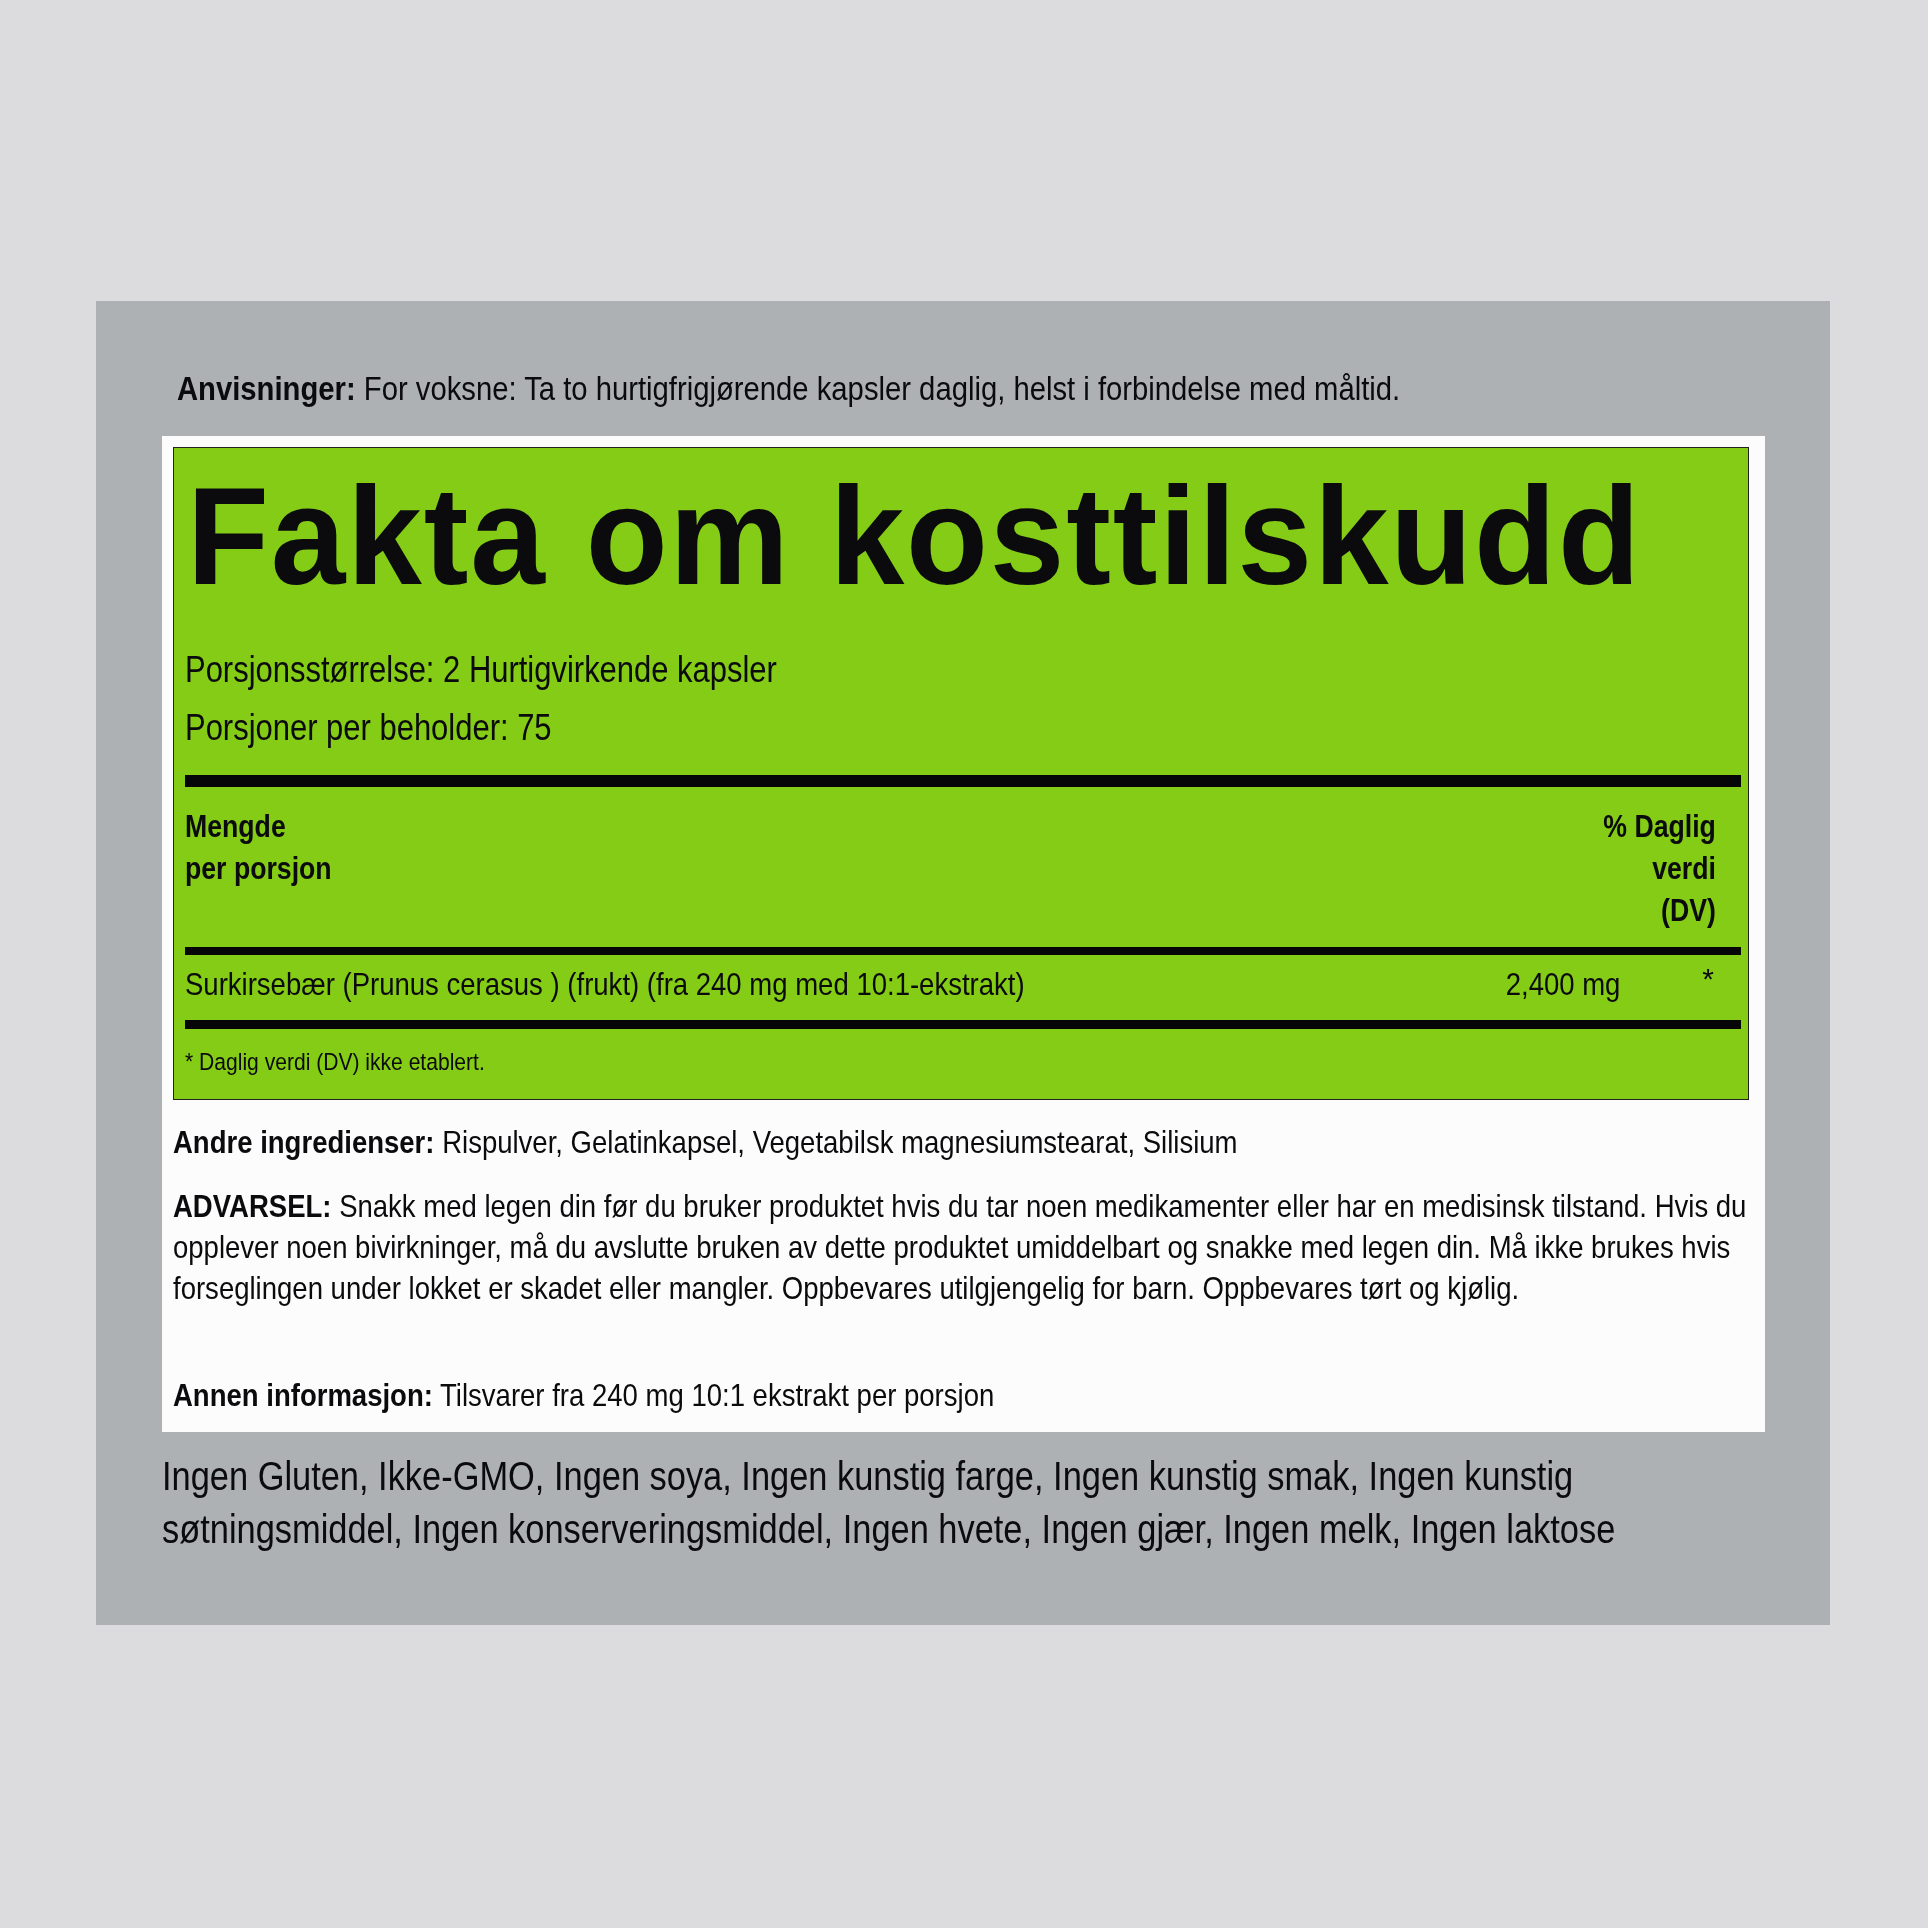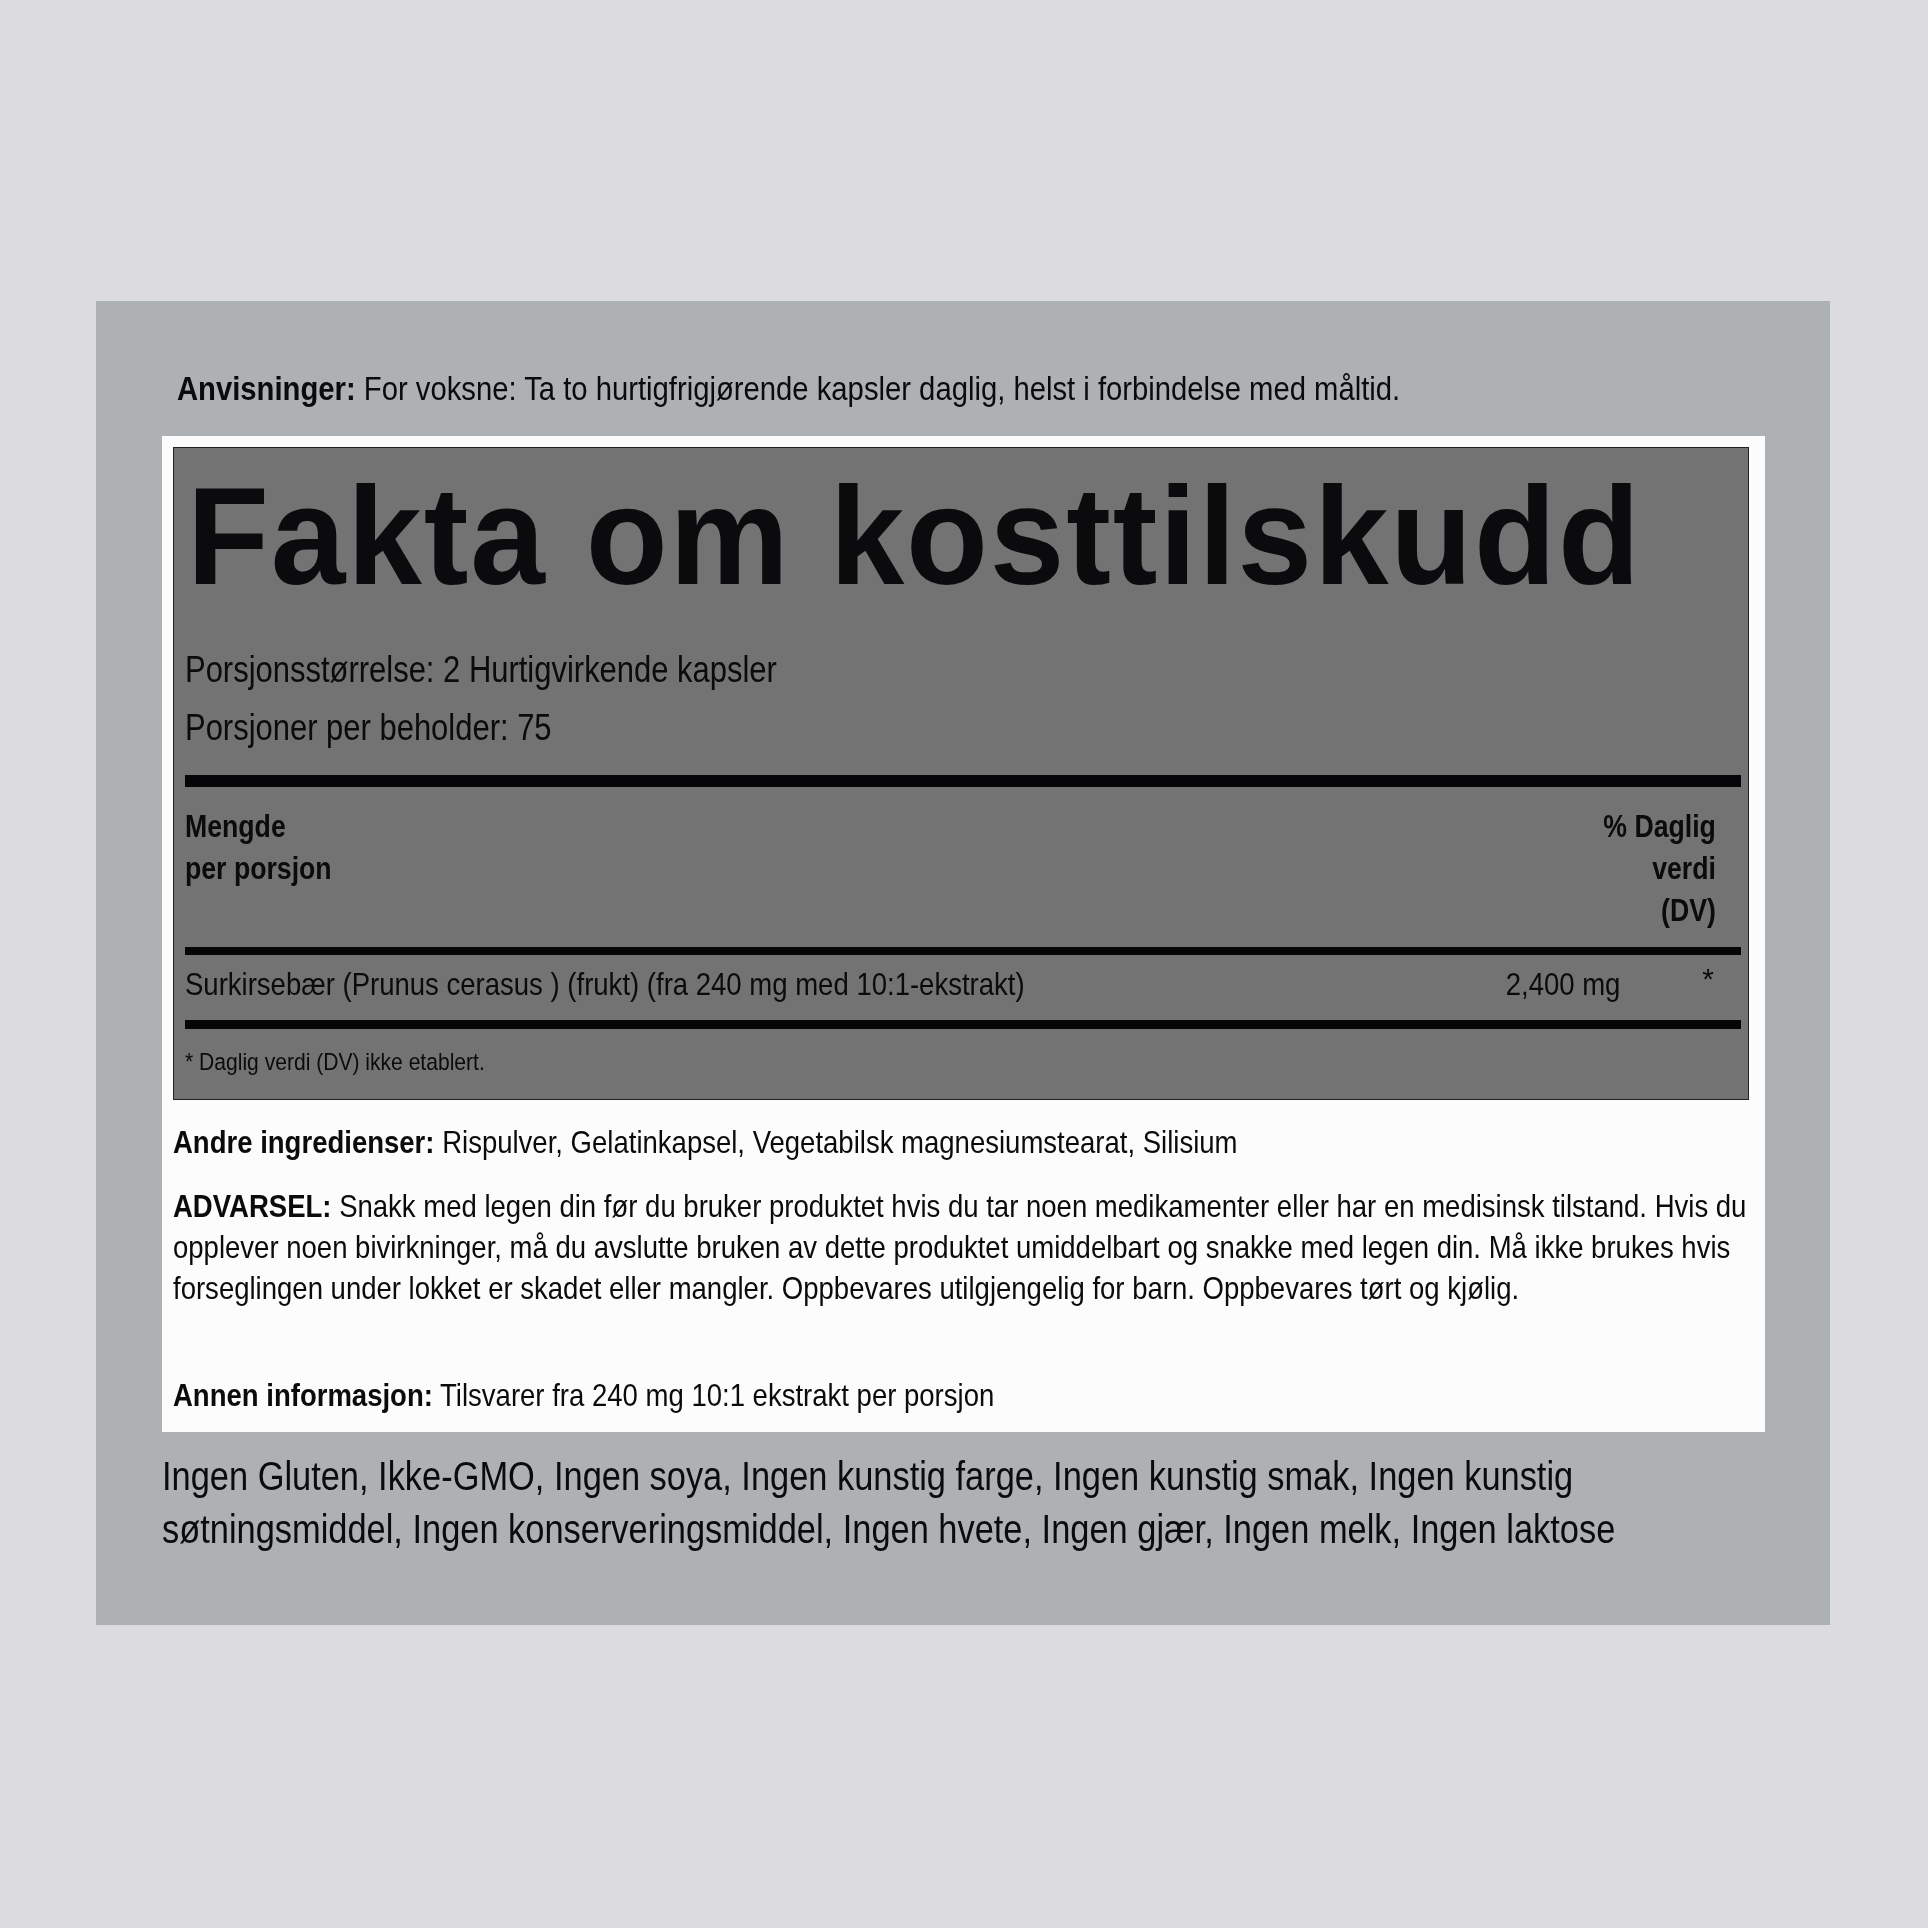--- a/index.html
+++ b/index.html
@@ -9,21 +9,21 @@
   }
   .panel { position:absolute; left:96px; top:301px; width:1734px; height:1324px; background:#aeb1b4; }
   .directions {
     position:absolute; left:177px; top:362px; font-size:34px; line-height:53px;
     transform:scaleX(0.86); transform-origin:left center; white-space:nowrap;
   }
   .bold { font-weight:bold; }
   .whitebox { position:absolute; left:162px; top:436px; width:1603px; height:996px; background:#fbfcfb; }
   .facts {
     position:absolute; left:173px; top:447px; width:1576px; height:653px;
-    border:1.9px solid #222; box-sizing:border-box; background:#737373;
+    border:1.9px solid #222; box-sizing:border-box; background:#84cc16;
   }
   .title {
     position:absolute; left:13px; top:7.5px; font-size:139px; font-weight:bold; line-height:160px;
     letter-spacing:1.9px; transform:scaleX(0.965); transform-origin:left center; white-space:nowrap;
   }
   .serving { position:absolute; left:11.3px; font-size:36px; line-height:47px; transform:scaleX(0.86); transform-origin:left center; white-space:nowrap; }
   .bar { position:absolute; left:11.3px; width:1556px; background:#060508; }
   .hdr-left { position:absolute; left:11.3px; top:358px; font-size:31px; line-height:42px; font-weight:bold; transform:scaleX(0.86); transform-origin:left top; }
   .hdr-right { position:absolute; right:32px; top:358px; font-size:31px; line-height:42px; font-weight:bold; text-align:right; transform:scaleX(0.86); transform-origin:right top; }
   .row-name { position:absolute; left:11.3px; top:513px; font-size:32px; line-height:47px; transform:scaleX(0.86); transform-origin:left center; white-space:nowrap; }

